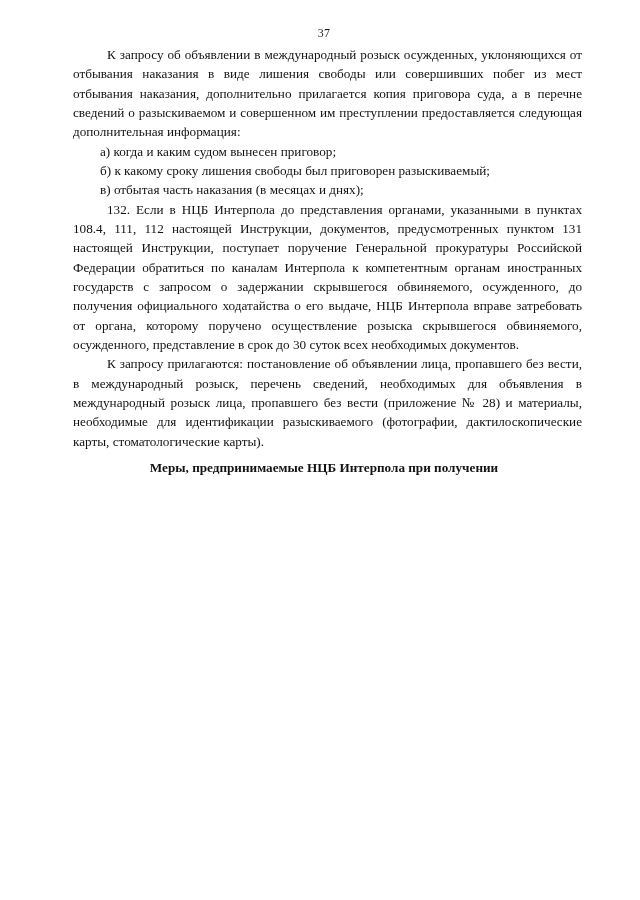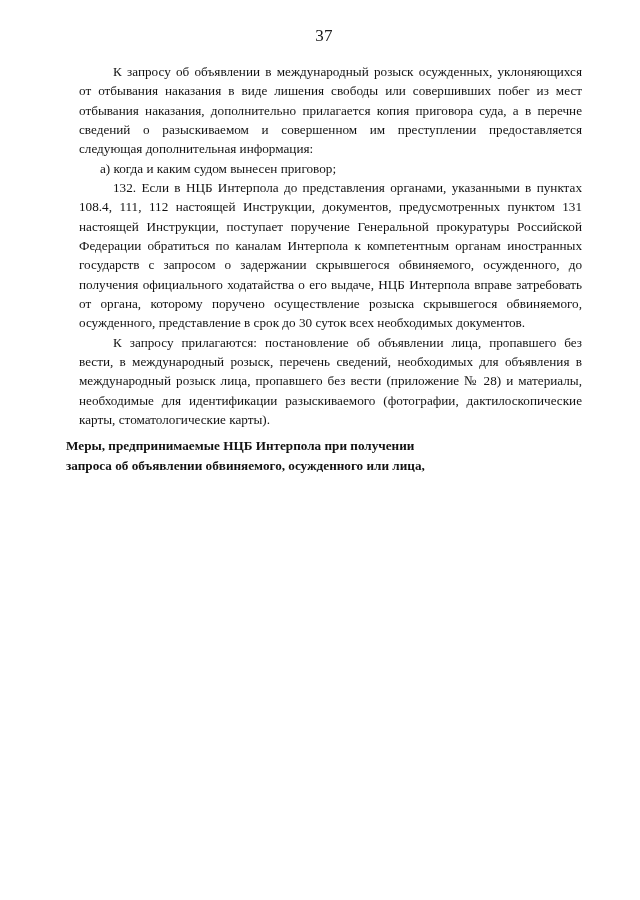--- a/index.html
+++ b/index.html
@@ -17,48 +17,48 @@
   }
   .page {
     width: 640px;
     height: 900px;
     box-sizing: border-box;
     padding: 26px 58px 20px 66px;
     position: relative;
   }
   .page-number {
     text-align: center;
-    font-size: 17px;
-    margin: 0 0 16px 0;
+    font-size: 12px;
+    margin: 0 0 4px 0;
     letter-spacing: 0.2px;
     color: #1a1a1a;
   }
   .doc-body {
     font-size: 13.2px;
     line-height: 1.465;
     text-align: justify;
     color: #121212;
   }
   .para {
-    margin: 0 0 0 13px;
+    margin: 0 0 0 7px;
     text-indent: 34px;
     text-align: justify;
     text-justify: inter-word;
   }
   .list-item {
     margin: 0;
     text-indent: 34px;
     text-align: left;
   }
   .heading-block {
     margin: 7px 0 2px 0;
   }
   .heading-line {
     font-weight: bold;
-    text-align: left;
+    text-align: center;
     text-indent: 0;
     margin: 0;
     line-height: 1.5;
     font-size: 13.2px;
   }
   
   .doc-body, .page-number {
     -webkit-font-smoothing: antialiased;
   }
 </style>
@@ -66,23 +66,24 @@
 <body>
 
 <div class="page">
 
   <div class="page-number">37</div>
 
   <div class="doc-body">
 
     <p class="para">К запросу об объявлении в международный розыск осужденных, уклоняющихся от отбывания наказания в виде лишения свободы или совершивших побег из мест отбывания наказания, дополнительно прилагается копия приговора суда, а в перечне сведений о разыскиваемом и совершенном им преступлении предоставляется следующая дополнительная информация:</p>
     <p class="list-item">а) когда и каким судом вынесен приговор;</p>
+    <p class="list-item">б) к какому сроку лишения свободы был приговорен разыскиваемый;</p>
+    <p class="list-item">в) отбытая часть наказания (в месяцах и днях);</p>
     <p class="para">132. Если в НЦБ Интерпола до представления органами, указанными в пунктах 108.4, 111, 112 настоящей Инструкции, документов, предусмотренных пунктом 131 настоящей Инструкции, поступает поручение Генеральной прокуратуры Российской Федерации обратиться по каналам Интерпола к компетентным органам иностранных государств с запросом о задержании скрывшегося обвиняемого, осужденного, до получения официального ходатайства о его выдаче, НЦБ Интерпола вправе затребовать от органа, которому поручено осуществление розыска скрывшегося обвиняемого, осужденного, представление в срок до 30 суток всех необходимых документов.</p>
     <p class="para">К запросу прилагаются: постановление об объявлении лица, пропавшего без вести, в международный розыск, перечень сведений, необходимых для объявления в международный розыск лица, пропавшего без вести (приложение № 28) и материалы, необходимые для идентификации разыскиваемого (фотографии, дактилоскопические карты, стоматологические карты).</p>
 
     <div class="heading-block">
       <p class="heading-line">Меры, предпринимаемые НЦБ Интерпола при получении</p>
-      <p class="heading-line">запроса об объявлении обвиняемого, осужденного или лица,</p>
     </div>
 
 
   </div>
 </div>
 
 </body></html>

